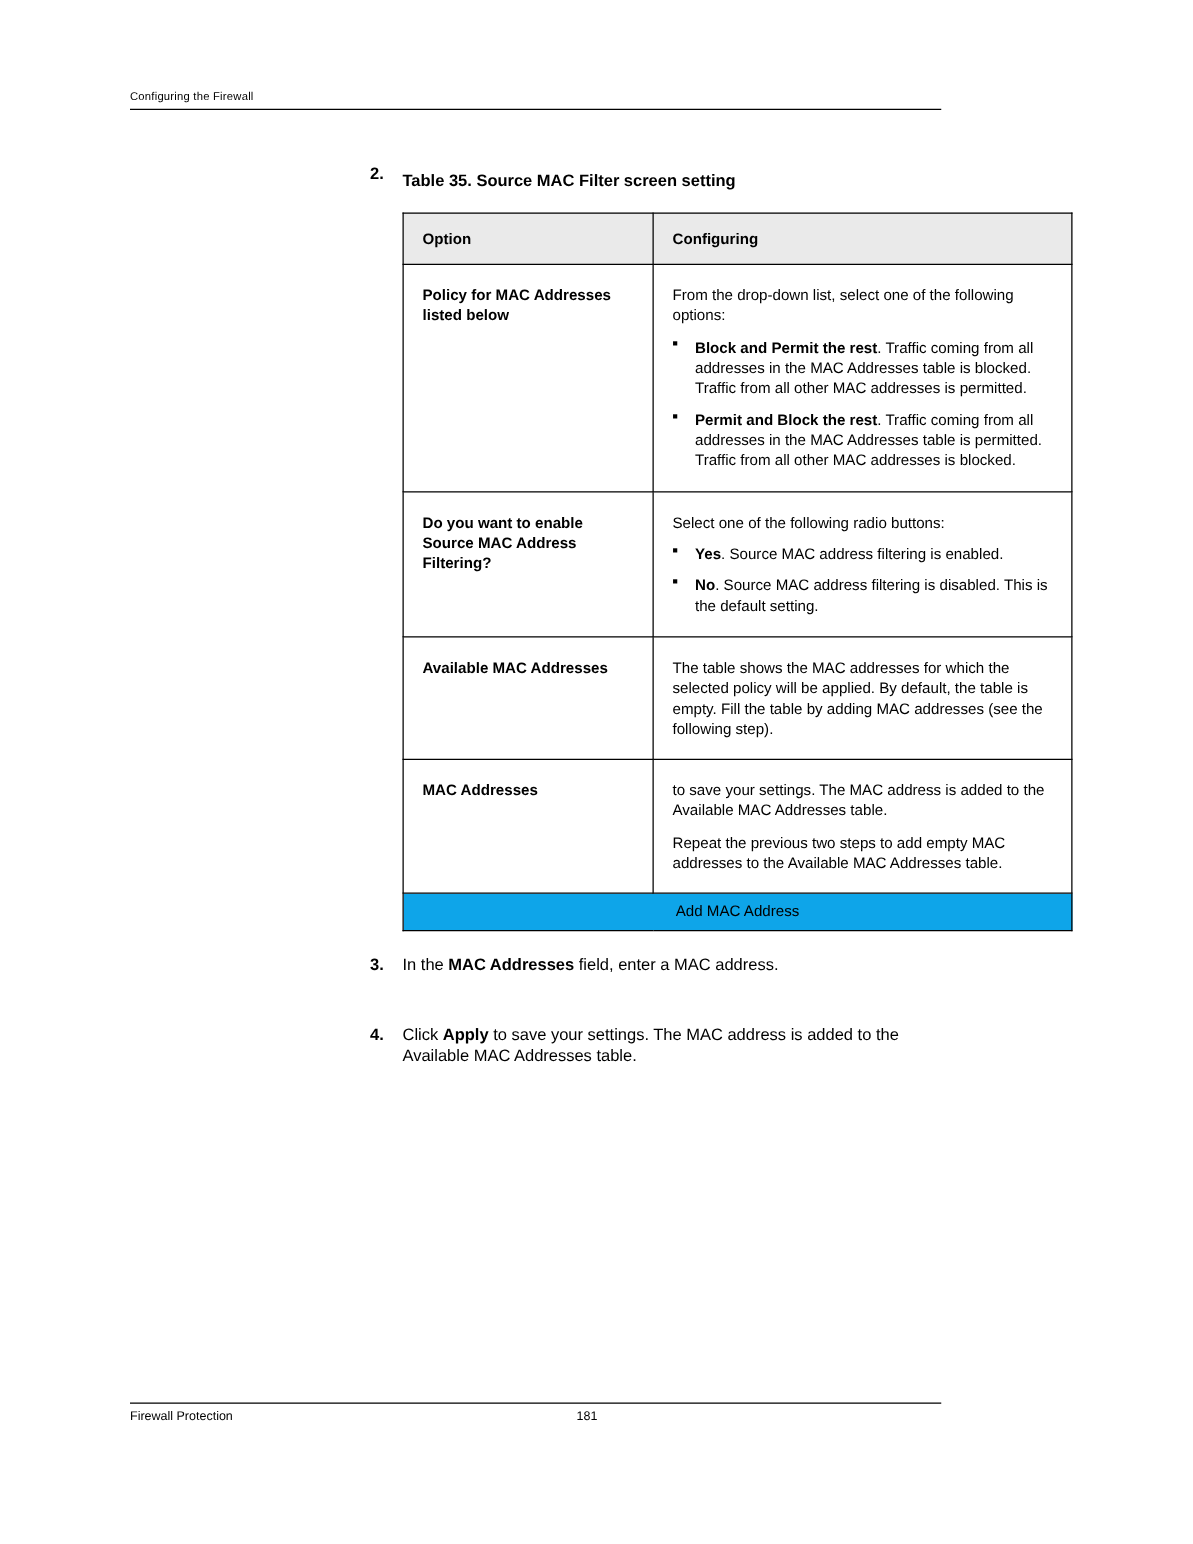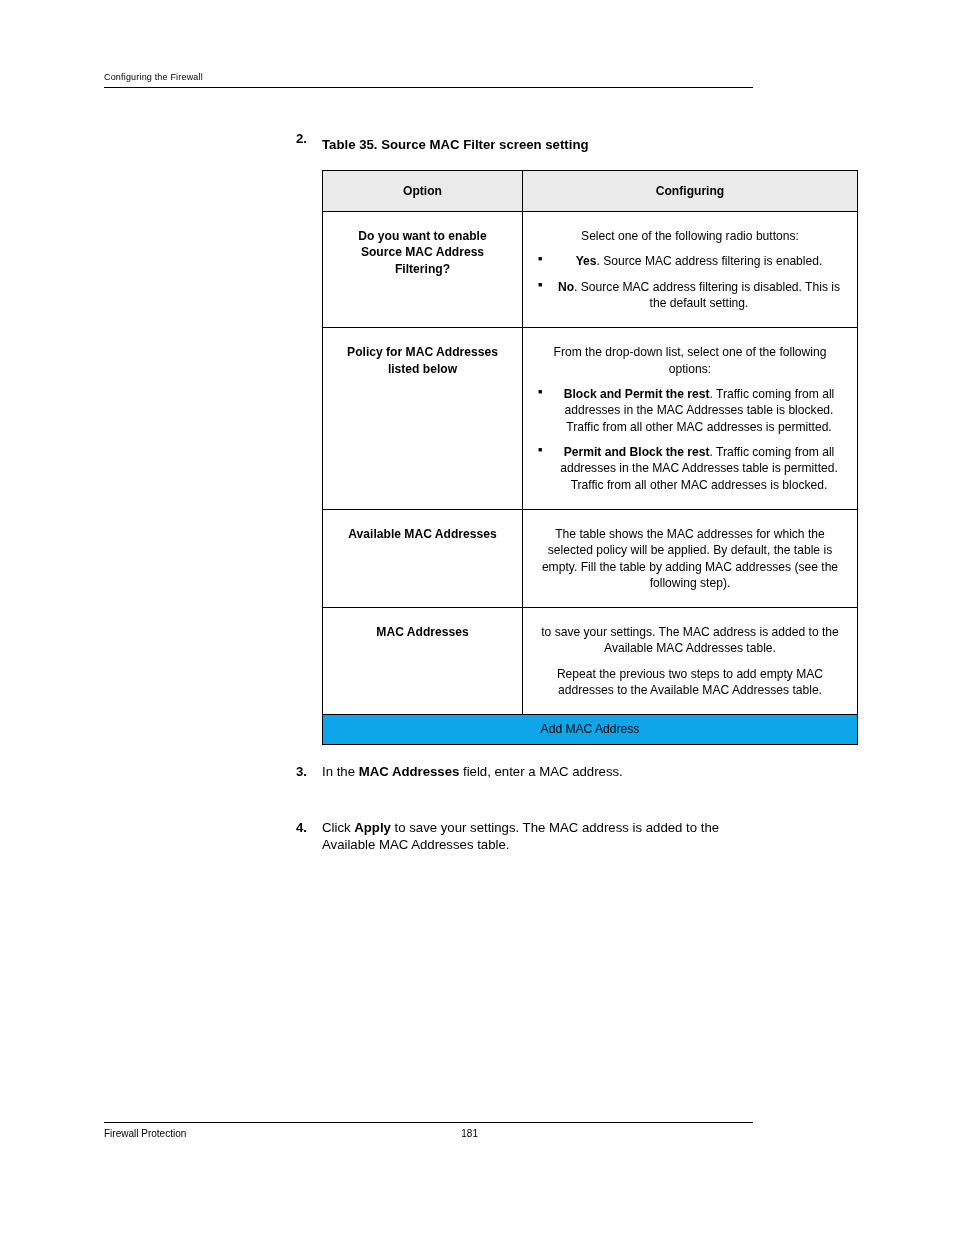--- a/index.html
+++ b/index.html
@@ -80,21 +80,21 @@
   }
   .tbl-title b { font-weight: 700; }
   table.optset {
     border-collapse: collapse;
     width: 536px;
   }
   table.optset th, table.optset td {
     border: 1px solid #000;
     font-size: 12.1px;
     line-height: 1.35;
-    text-align: center;
+    text-align: left;
     vertical-align: top;
     padding: 16px 15px;
   }
   table.optset thead th {
     background: #eaeaea;
     font-weight: 700;
     font-style: normal;
     padding: 12px 15px;
   }
   table.optset .col-opt { width: 200px; }
@@ -171,40 +171,40 @@
                 <col>
               </colgroup>
               <thead>
                 <tr>
                   <th>Option</th>
                   <th>Configuring</th>
                 </tr>
               </thead>
               <tbody>
                 <tr>
+                  <td class="k">Policy for MAC Addresses listed below</td>
+                  <td>
+                    <div>From the drop-down list, select one of the following options:</div>
+                    <ul class="bullets" style="margin-top:9px;">
+                      <li><b>Block and Permit the rest</b><span>. Traffic coming from all addresses in the MAC Addresses table is blocked. Traffic from all other MAC addresses is permitted.</span></li>
+                      <li><b>Permit and Block the rest</b><span>. Traffic coming from all addresses in the MAC Addresses table is permitted. Traffic from all other MAC addresses is blocked.</span></li>
+                    </ul>
+                  </td>
+                </tr>
+                <tr>
                   <td class="k">Do you want to enable Source MAC Address Filtering?</td>
                   <td>
                     <div>Select one of the following radio buttons:</div>
                     <ul class="bullets" style="margin-top:9px;">
                       <li><b>Yes</b><span>. Source MAC address filtering is enabled.</span></li>
                       <li><b>No</b><span>. Source MAC address filtering is disabled. This is the default setting.</span></li>
                     </ul>
                   </td>
                 </tr>
                 <tr>
-                  <td class="k">Policy for MAC Addresses listed below</td>
-                  <td>
-                    <div>From the drop-down list, select one of the following options:</div>
-                    <ul class="bullets" style="margin-top:9px;">
-                      <li><b>Block and Permit the rest</b><span>. Traffic coming from all addresses in the MAC Addresses table is blocked. Traffic from all other MAC addresses is permitted.</span></li>
-                      <li><b>Permit and Block the rest</b><span>. Traffic coming from all addresses in the MAC Addresses table is permitted. Traffic from all other MAC addresses is blocked.</span></li>
-                    </ul>
-                  </td>
-                </tr>
-                <tr>
                   <td class="k">Available MAC Addresses</td>
                   <td>The table shows the MAC addresses for which the selected policy will be applied. By default, the table is empty. Fill the table by adding MAC addresses (see the following step).</td>
                 </tr>
                 <tr>
                   <td class="k"><span>MAC Addresses</span></td>
                   <td>
                     <span> to save your settings. The MAC address is added to the </span><span>Available MAC Addresses</span><span> table.</span>
                     <div style="margin-top:9px;">Repeat the previous two steps to add empty MAC addresses to the Available MAC Addresses table.</div>
                   </td>
                 </tr>

